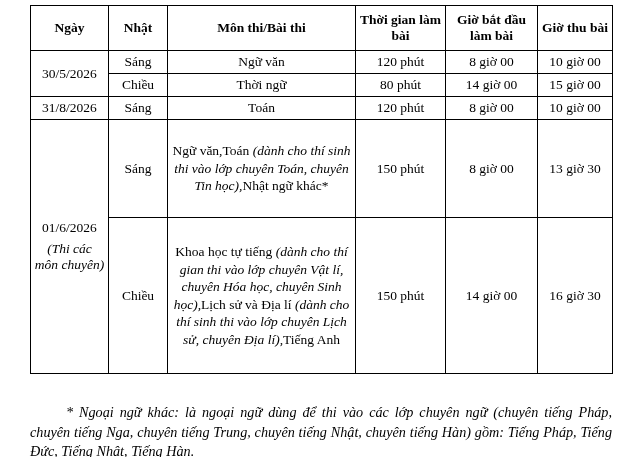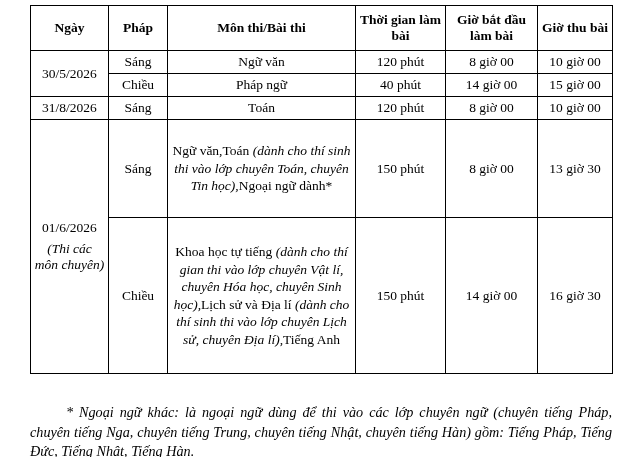--- a/index.html
+++ b/index.html
@@ -92,62 +92,62 @@
       <col class="col-date">
       <col class="col-sess">
       <col class="col-subj">
       <col class="col-dur">
       <col class="col-start">
       <col class="col-end">
     </colgroup>
     <thead>
       <tr>
         <th>Ngày</th>
-        <th>Pháp</th>
+        <th>Nhật</th>
         <th>Môn thi/Bài thi</th>
         <th>Thời gian làm bài</th>
         <th>Giờ bắt đầu làm bài</th>
         <th>Giờ thu bài</th>
       </tr>
     </thead>
     <tbody>
 
       <tr>
         <td class="date-cell" rowspan="2">30/5/2026</td>
         <td>Sáng</td>
         <td class="subj-simple">Ngữ văn</td>
         <td>120 phút</td>
         <td>8 giờ 00</td>
         <td>10 giờ 00</td>
       </tr>
 
       <tr>
         <td>Chiều</td>
-        <td class="subj-simple">Pháp ngữ</td>
-        <td>40 phút</td>
+        <td class="subj-simple">Thời ngữ</td>
+        <td>80 phút</td>
         <td>14 giờ 00</td>
         <td>15 giờ 00</td>
       </tr>
 
       <tr>
         <td class="date-cell">31/8/2026</td>
         <td>Sáng</td>
         <td class="subj-simple">Toán</td>
         <td>120 phút</td>
         <td>8 giờ 00</td>
         <td>10 giờ 00</td>
       </tr>
 
       <tr class="row-tall-a">
         <td class="date-cell" rowspan="2">
           <span>01/6/2026</span>
           <span class="date-note">(Thi các môn chuyên)</span>
         </td>
         <td>Sáng</td>
-        <td class="subj-block"><span>Ngữ văn,</span><span>Toán </span><span class="ital">(dành cho thí sinh thi vào lớp chuyên Toán, chuyên Tin học),</span><span>Ngoại ngữ dành*</span></td>
+        <td class="subj-block"><span>Ngữ văn,</span><span>Toán </span><span class="ital">(dành cho thí sinh thi vào lớp chuyên Toán, chuyên Tin học),</span><span>Nhật ngữ khác*</span></td>
         <td>150 phút</td>
         <td>8 giờ 00</td>
         <td>13 giờ 30</td>
       </tr>
 
       <tr class="row-tall-b">
         <td>Chiều</td>
         <td class="subj-block"><span>Khoa học tự tiếng </span><span class="ital">(dành cho thí gian thi vào lớp chuyên Vật lí, chuyên Hóa học, chuyên Sinh học),</span><span>Lịch sử và Địa lí </span><span class="ital">(dành cho thí sinh thi vào lớp chuyên Lịch sử, chuyên Địa lí),</span><span>Tiếng Anh</span></td>
         <td>150 phút</td>
         <td>14 giờ 00</td>

